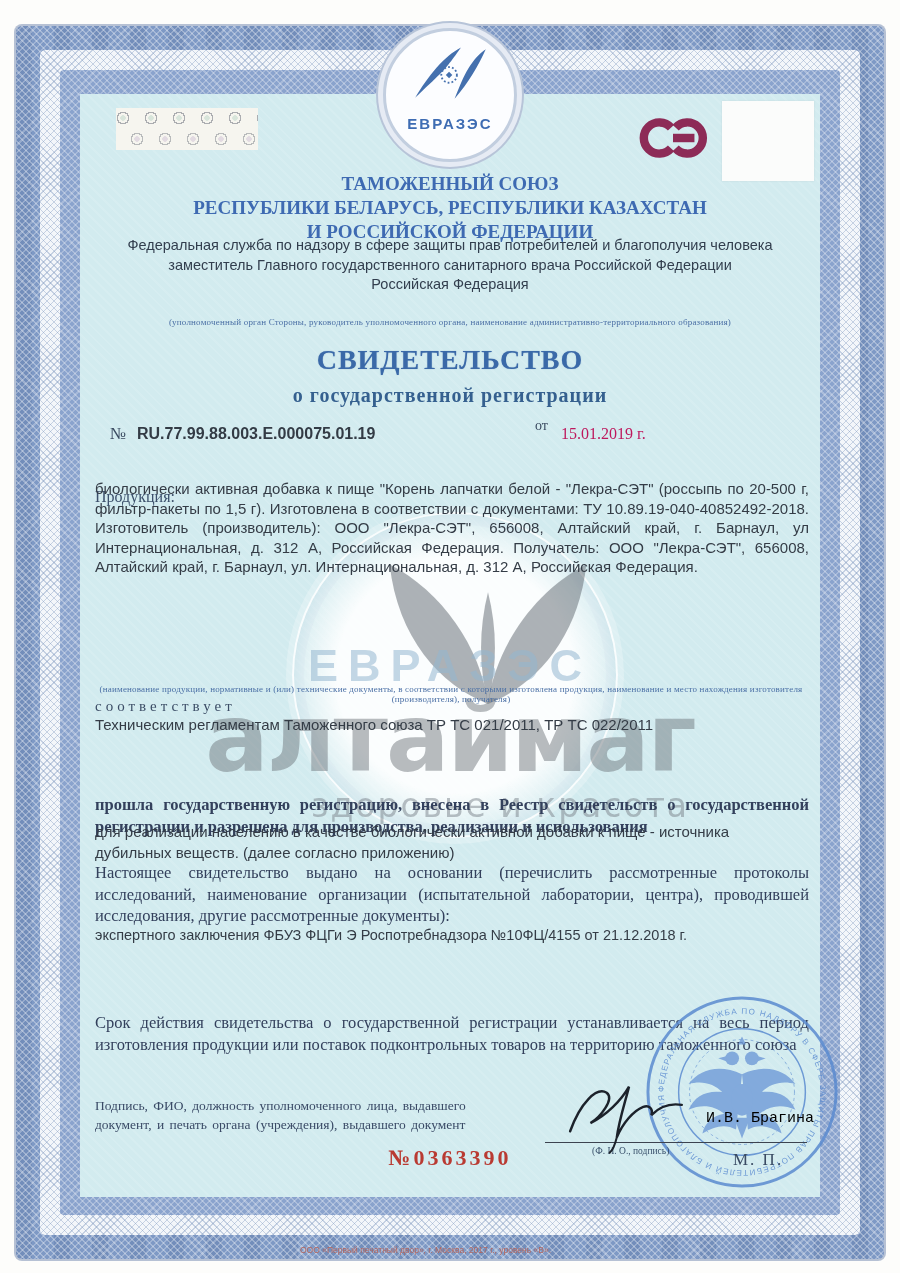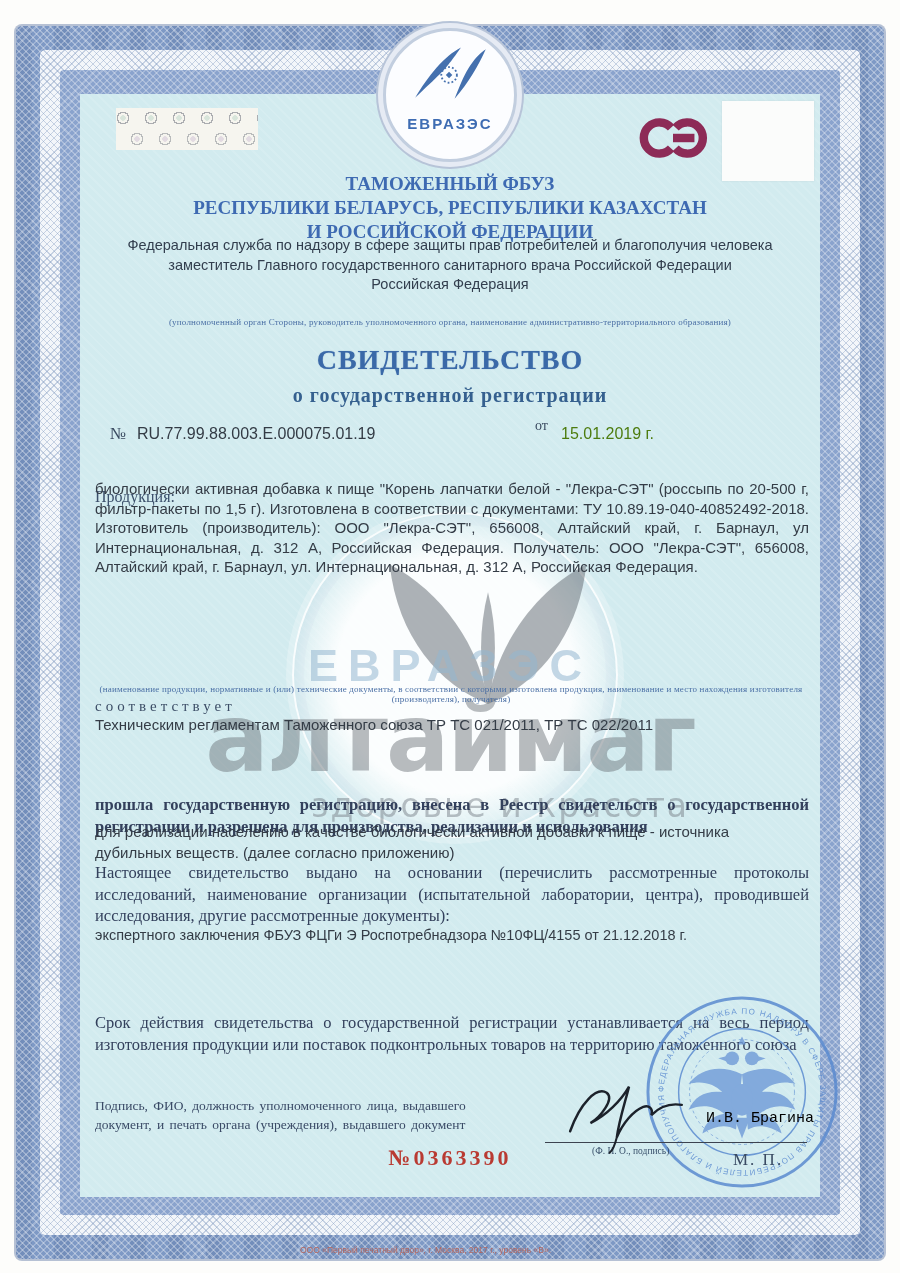--- a/index.html
+++ b/index.html
@@ -50,23 +50,23 @@
     line-height:24px;color:#3e6ab2;z-index:6;}
   .authority{left:95px;top:236px;width:710px;text-align:center;
     font-family:"Liberation Sans",sans-serif;font-size:14.5px;line-height:19.5px;color:#323e4e;z-index:6;}
   .cap-tiny{font-size:9px;color:#4a6fa5;letter-spacing:.2px;z-index:6;}
   .title-main{left:90px;top:344px;width:720px;text-align:center;font-weight:bold;font-size:28px;
     letter-spacing:1px;color:#3a69a8;text-shadow:0 0 1px rgba(58,105,168,.5);z-index:6;}
   .title-sub{left:90px;top:384px;width:720px;text-align:center;font-weight:bold;font-size:20px;
     letter-spacing:1px;color:#35608f;z-index:6;}
   
   .no-sign{left:110px;top:424px;font-size:17px;color:#3a4a60;z-index:6;}
-  .no-value{left:137px;top:425px;font-family:"Liberation Sans",sans-serif;font-size:16px;color:#333b45;z-index:6;}
+  .no-value{left:137px;top:425px;font-family:"Liberation Sans",sans-serif;font-size:16px;color:#333b45;z-index:6;font-weight:bold;}
   .from-label{left:535px;top:418px;font-size:14px;color:#3a4a60;z-index:6;}
-  .from-date{left:561px;top:425px;font-family:Liberation Sans, sans-serif;font-size:16px;color:#4d7c0f;z-index:6;}
+  .from-date{left:561px;top:425px;font-family:Liberation Serif, serif;font-size:16px;color:#be185d;z-index:6;}
   
   .prod-label{left:95px;top:488px;font-size:16px;color:#3b4f6b;z-index:6;}
   .prod-text{left:95px;top:479px;width:714px;font-family:"Liberation Sans",sans-serif;font-size:15px;
     line-height:19.5px;color:#343c46;text-align:justify;z-index:6;}
   .cap2{left:86px;top:684px;width:730px;text-align:center;z-index:6;}
   .conform-label{left:95px;top:698px;font-size:15px;letter-spacing:4px;color:#3c4d66;z-index:6;}
   .conform-text{left:95px;top:716px;width:714px;font-family:"Liberation Sans",sans-serif;font-size:15px;
     color:#343c46;z-index:6;}
   .para-serif{width:714px;font-size:16.5px;line-height:21.5px;color:#33405c;text-align:justify;z-index:6;}
   .para-sans{width:714px;font-family:"Liberation Sans",sans-serif;font-size:15px;line-height:21px;
@@ -134,21 +134,21 @@
   <svg class="se-logo" width="78" height="52" viewBox="0 0 120 78">
     <g fill="none" stroke="#8d2b57" stroke-width="13" stroke-linecap="butt">
       <path d="M57 23 A24 24 0 1 0 57 55"></path>
       <path d="M64 23 A24 24 0 1 1 64 55"></path>
       <path d="M60 39 H93"></path>
     </g>
   </svg>
   <div class="white-patch"></div>
 
   <div class="abs union">
-    <div>ТАМОЖЕННЫЙ ФБУЗ</div>
+    <div>ТАМОЖЕННЫЙ СОЮЗ</div>
     <div>РЕСПУБЛИКИ БЕЛАРУСЬ, РЕСПУБЛИКИ КАЗАХСТАН</div>
     <div>И РОССИЙСКОЙ ФЕДЕРАЦИИ</div>
   </div>
   <div class="abs authority">
     <div>Федеральная служба по надзору в сфере защиты прав потребителей и благополучия человека</div>
     <div>заместитель Главного государственного санитарного врача Российской Федерации</div>
     <div>Российская Федерация</div>
   </div>
   <div class="abs cap-tiny" style="left:120px;top:317px;width:660px;text-align:center;">(уполномоченный орган Стороны, руководитель уполномоченного органа, наименование административно-территориального образования)</div>
 

